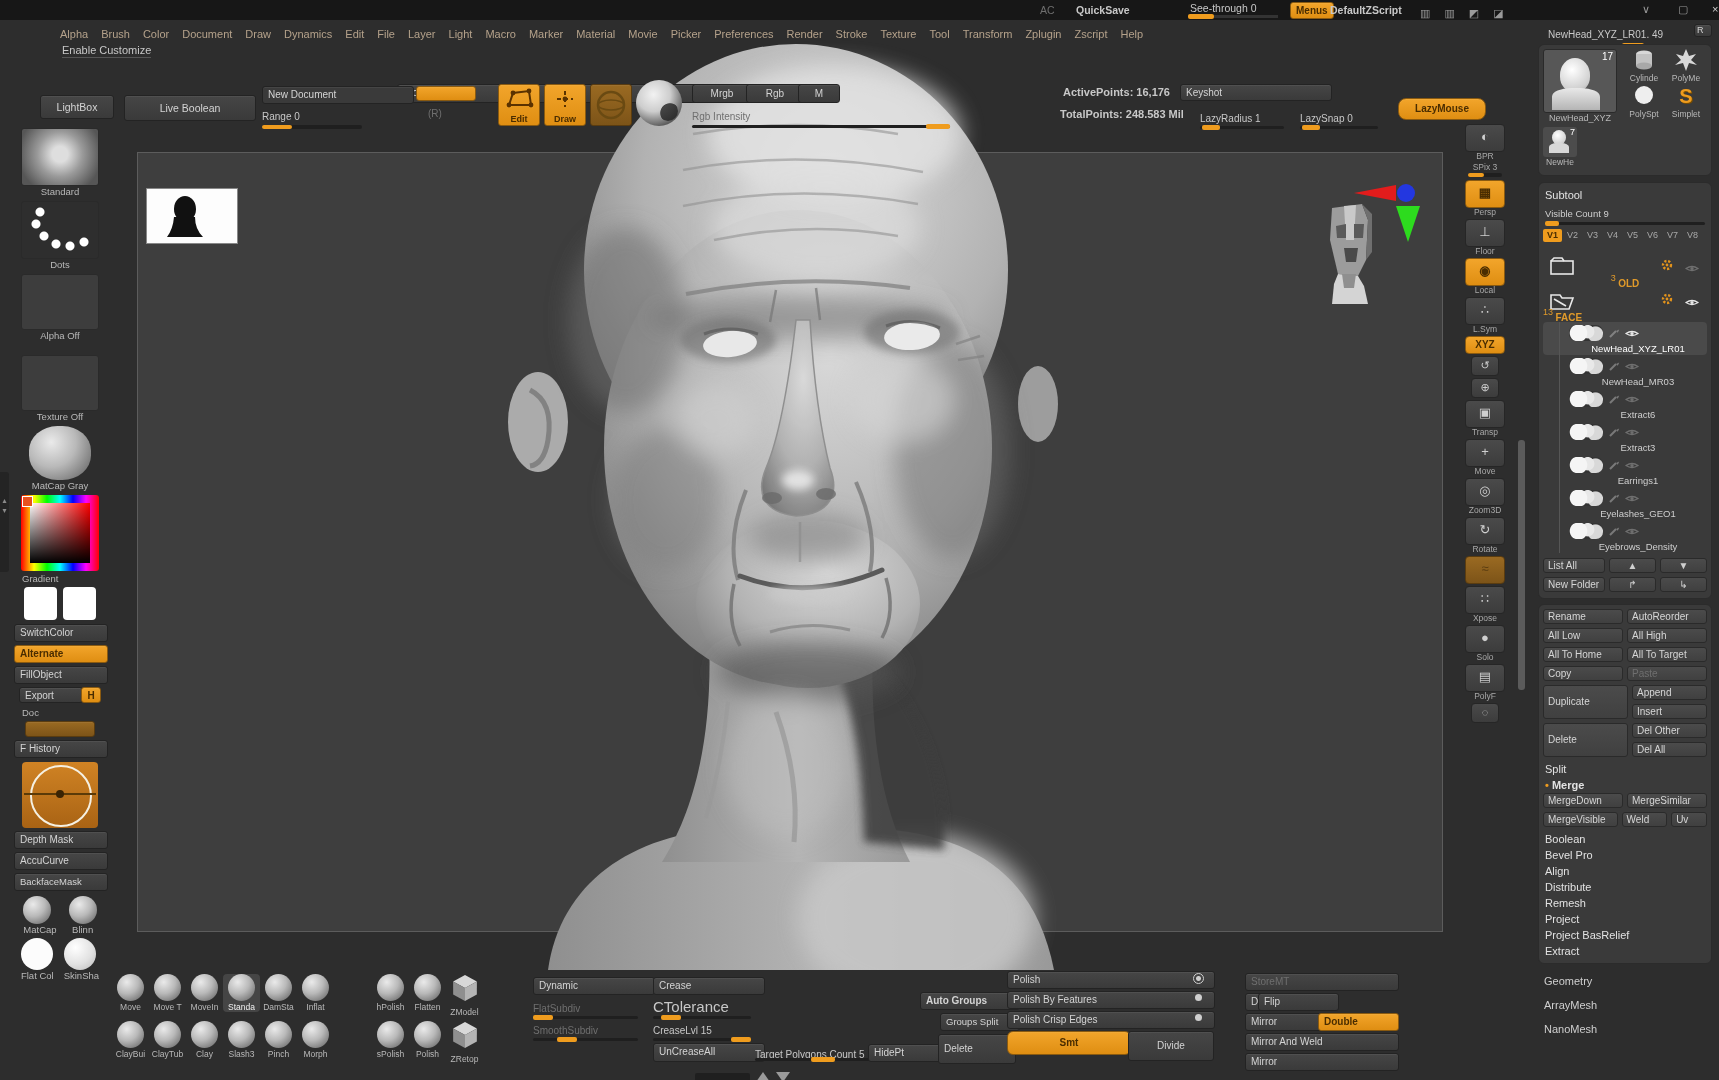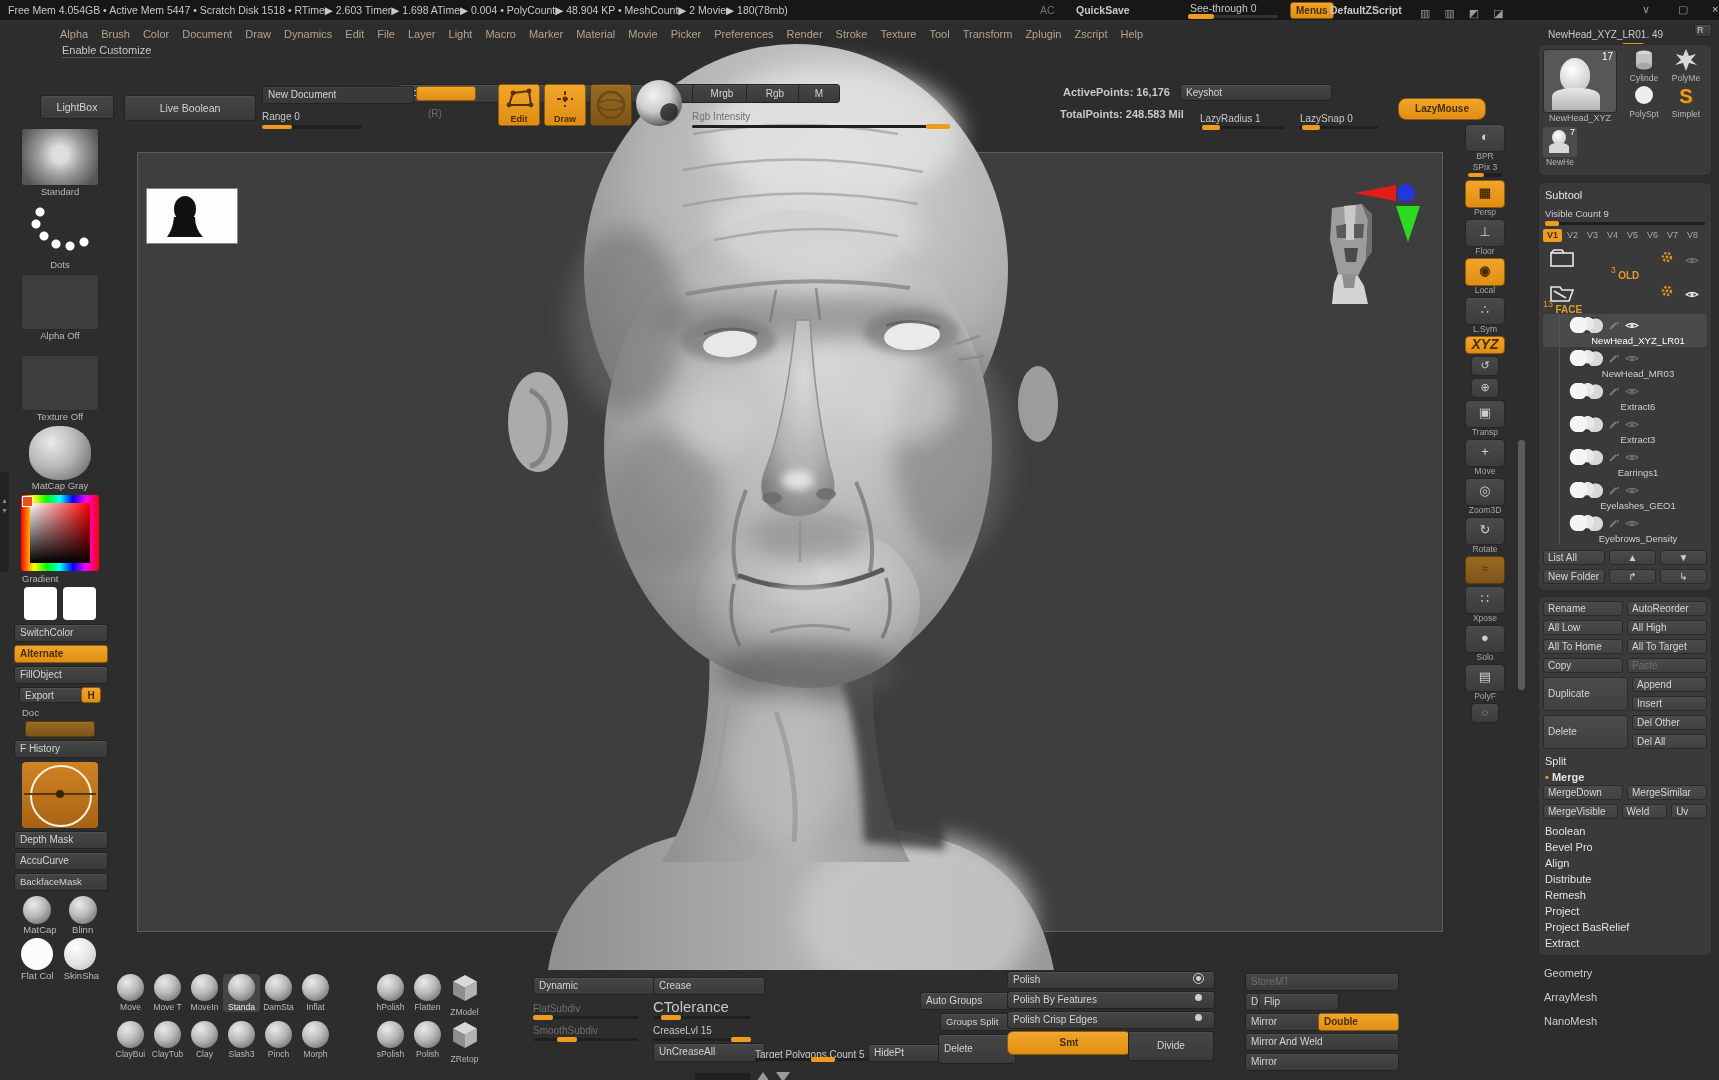--- a/index.html
+++ b/index.html
@@ -174,21 +174,20 @@
   <polygon points="16,48 30,48 28,62 18,62" fill="#4a4a4a"></polygon>
   <polygon points="10,74 30,76 36,86 40,104 4,104 6,84" fill="#d4d4d4"></polygon>
   <polygon points="14,74 28,74 26,88 16,88" fill="#8f8f8f"></polygon>
 </svg>
 
 <div class="abs" style="left:1518px;top:440px;width:7px;height:250px;background:#5b5b5b;border-radius:3px;"></div>
 
 <div class="abs" style="left:0;top:472px;width:9px;height:76px;background:#242424;border-radius:0 3px 3px 0;color:#8a8a8a;font-size:8px;text-align:center;line-height:10px;padding-top:24px;">▴<br>▾</div>
 
 <div class="abs" id="statusbar">
-  <span class="abs txt" style="left:8px;top:4px;">Free Mem 4.054GB • Active Mem 5447 • Scratch Disk 1518 •  RTime▶ 2.603  Timer▶ 1.698  ATime▶ 0.004 • PolyCount▶ 48.904 KP  • MeshCount▶ 2  Movie▶ 180(78mb)</span>
   <span class="abs txt dim" style="left:1040px;top:4px;">AC</span>
   <span class="abs txt" style="left:1076px;top:4px;font-weight:bold;">QuickSave</span>
   <span class="abs txt" style="left:1190px;top:2px;">See-through 0</span>
   <div class="abs" style="left:1188px;top:15px;width:90px;height:3px;background:#333;">
       <div class="knob" style="left:0;top:-1px;width:26px;height:5px;"></div>
     </div>
   <span class="abs btn orange" style="left:1290px;top:2px;height:13px;">Menus</span>
   <span class="abs txt" style="left:1330px;top:4px;font-weight:bold;">DefaultZScript</span>
   <span class="abs" style="left:1406px;top:3px;">
     <span class="winglyph">▥</span><span class="winglyph">▥</span><span class="winglyph">◩</span><span class="winglyph">◪</span>
@@ -378,21 +377,21 @@
     </div>
     <div class="shelf-item">
       <div class="tile orange">◉</div>
       <div class="shelf-lbl">Local</div>
     </div>
     <div class="shelf-item">
       <div class="tile">∴</div>
       <div class="shelf-lbl">L.Sym</div>
     </div>
     <div class="shelf-item">
-      <div class="tile orange" style="font-size: 14px; font-weight: bold; height: 16px; line-height: 15px; font-style: italic;">XYZ</div>
+      <div class="tile orange" style="font-size: 10px; font-weight: bold; height: 16px; line-height: 15px;">XYZ</div>
     </div>
     <div class="shelf-item">
       <div class="tile small">↺</div>
     </div>
     <div class="shelf-item">
       <div class="tile small">⊕</div>
     </div>
     <div class="shelf-item">
       <div class="tile">▣</div>
       <div class="shelf-lbl">Transp</div>
@@ -458,21 +457,21 @@
   </div>
 
   <div class="rpanel" style="margin-top:6px;padding:4px 4px 6px;">
     <div class="rhead">Subtool</div>
     <div style="padding:0 2px;">
       <span class="txt" style="font-size:9.5px;color:#cfcfcf;">Visible Count 9</span>
       <div class="track" style="width:100%;height:3px;margin-top:1px;">
           <div class="knob" style="left:0;top:-1px;width:14px;height:5px;"></div>
         </div>
     </div>
-    <div id="subtool-tabs" style="display:flex;gap:1px;margin:4px 0 4px;align-items:center;">
+    <div id="subtool-tabs" style="display:flex;gap:1px;margin:4px 0 12px;align-items:center;">
         <div class="tab active">V1</div>
         <div class="tab">V2</div>
         <div class="tab">V3</div>
         <div class="tab">V4</div>
         <div class="tab">V5</div>
         <div class="tab">V6</div>
         <div class="tab">V7</div>
         <div class="tab">V8</div>
       </div>
     <div id="subtool-list">
@@ -729,21 +728,21 @@
 </div>
 <div class="abs track" style="left:755px;top:1058px;width:160px;height:3px;">
     <div class="knob" style="left:56px;top:-1px;width:24px;height:5px;"></div>
   </div>
 <div class="abs track" style="left:695px;top:1070px;width:55px;height:8px;"></div>
 <div class="abs" style="left:756px;top:1068px;">
   <span style="display:inline-block;width:0;height:0;border-left:7px solid transparent;border-right:7px solid transparent;border-bottom:10px solid #9a9a9a;"></span>
   <span style="display:inline-block;width:0;height:0;border-left:7px solid transparent;border-right:7px solid transparent;border-top:10px solid #9a9a9a;margin-left:2px;"></span>
 </div>
 
-<div class="abs btn" style="left:920px;top:992px;width:88px;height:14px;">Auto Groups</div>
+<div class="abs btn" style="left:920px;top:992px;width:88px;height:14px;font-weight:bold;">Auto Groups</div>
 <div class="abs btn" style="left:940px;top:1013px;width:68px;height:14px;font-size:9.5px;">Groups Split</div>
 <div class="abs btn" style="left:868px;top:1044px;width:64px;height:14px;">HidePt</div>
 <div class="abs btn" style="left:938px;top:1034px;width:66px;height:26px;line-height:26px;">Delete</div>
 
 <div class="abs btn" style="left:1007px;top:971px;width:196px;height:14px;">Polish</div>
 <span class="abs toggle-dot" style="left:1193px;top:973px;background:radial-gradient(circle,#cfcfcf 0 2px,transparent 3px);"></span>
 <div class="abs btn" style="left:1007px;top:991px;width:196px;height:14px;">Polish By Features</div>
 <span class="abs" style="left:1195px;top:994px;width:7px;height:7px;border-radius:50%;background:#cfcfcf;"></span>
 <div class="abs btn" style="left:1007px;top:1011px;width:196px;height:14px;">Polish Crisp Edges</div>
 <span class="abs" style="left:1195px;top:1014px;width:7px;height:7px;border-radius:50%;background:#cfcfcf;"></span>

